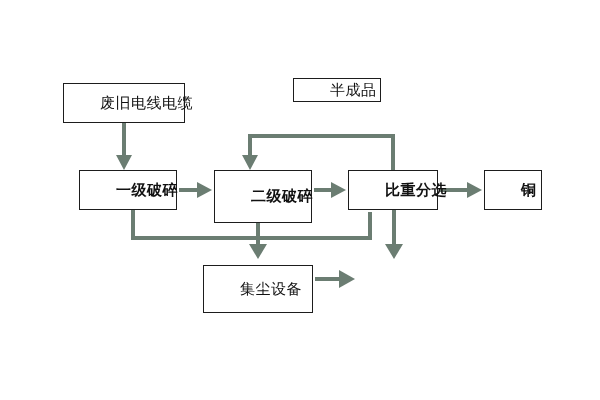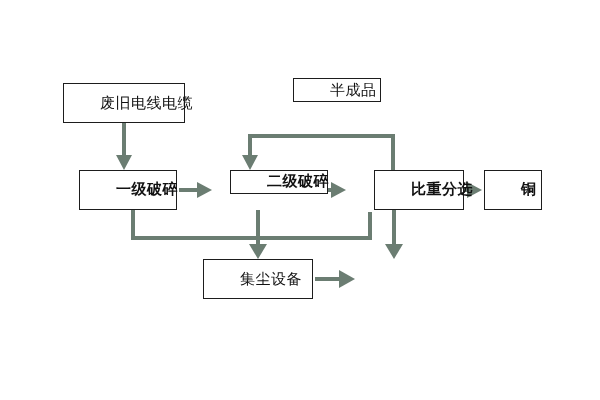--- a/index.html
+++ b/index.html
@@ -28,21 +28,20 @@
     color: #111111;
     font-size: 15px;
     letter-spacing: 0.5px;
     line-height: 1;
     white-space: nowrap;
     font-family: "DejaVu Sans", "Liberation Sans", sans-serif;
     padding-left: 36px;
   }
   .node.bold {
     font-weight: bold;
-    font-family: Liberation Mono, monospace;
   }
   #svg-layer {
     position: absolute;
     left: 0;
     top: 0;
     width: 600px;
     height: 400px;
   }
   .conn {
     fill: none;
@@ -109,30 +108,30 @@
   </div>
 
   <div class="node" style="left:293px; top:78px; width:88px; height:24px;">
     <span>半成品</span>
   </div>
 
   <div class="node bold" style="left:79px; top:170px; width:98px; height:40px;">
     <span>一级破碎</span>
   </div>
 
-  <div class="node bold" style="left:230px; top:170px; width:98px; height:24px;">
+  <div class="node bold" style="left:214px; top:170px; width:98px; height:53px;">
     <span>二级破碎</span>
   </div>
 
-  <div class="node bold" style="left:348px; top:170px; width:90px; height:40px;margin-left:26px;">
+  <div class="node bold" style="left:348px; top:170px; width:90px; height:40px;">
     <span>比重分选</span>
   </div>
 
   <div class="node bold" style="left:484px; top:170px; width:58px; height:40px;">
     <span>铜</span>
   </div>
 
-  <div class="node" style="left:203px; top:259px; width:110px; height:40px;">
+  <div class="node" style="left:203px; top:265px; width:110px; height:48px;">
     <span>集尘设备</span>
   </div>
 
 
 </div>
 
 </body></html>

